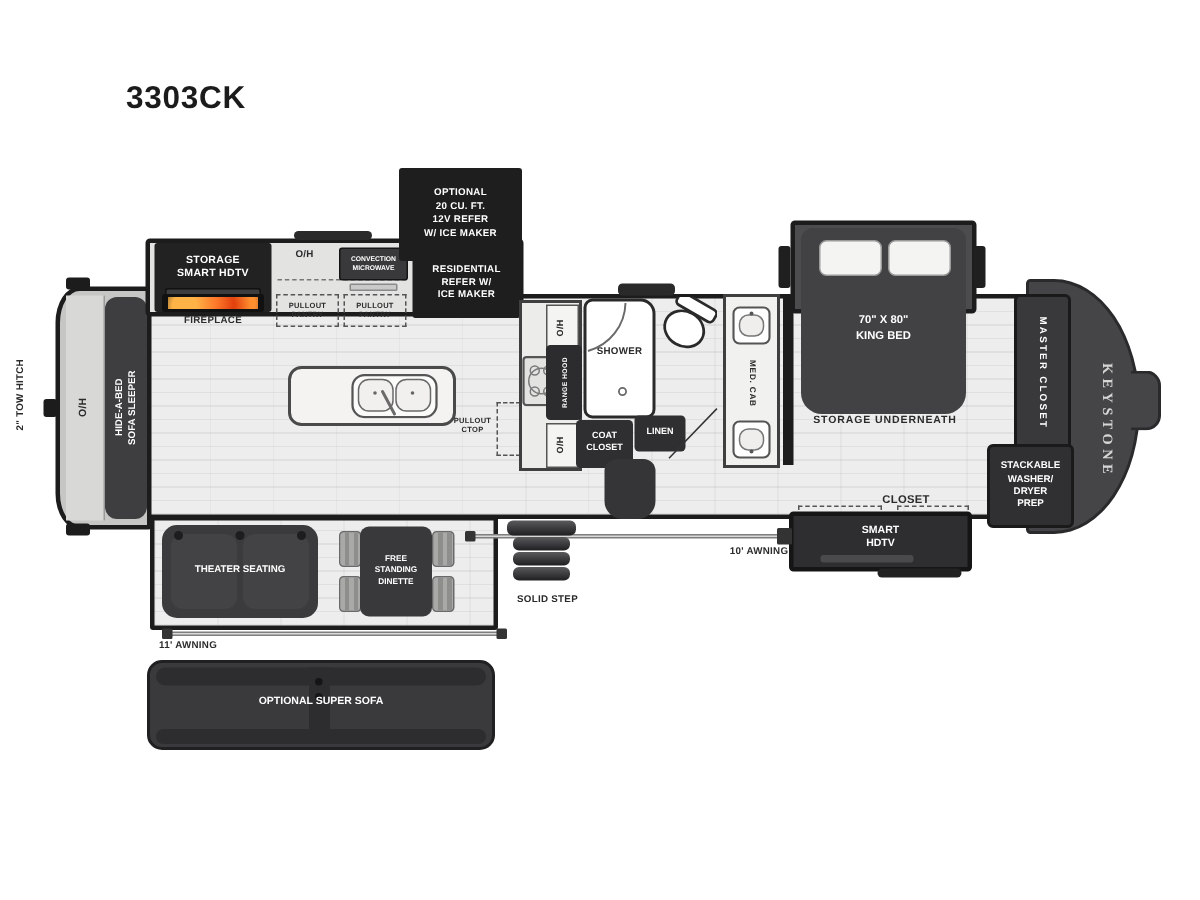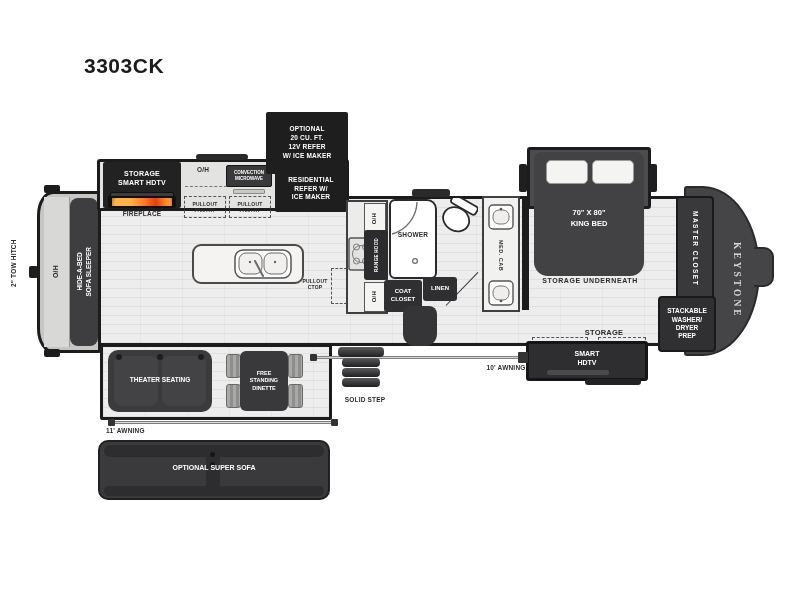--- a/index.html
+++ b/index.html
@@ -195,21 +195,21 @@
   <div class="abs flex" style="left:676px;top:196px;width:38px;height:106px;background:#39393b;border:2px solid #1a1a1a;border-radius:4px;">
     <span class="vtext" style="color:#fff;font-weight:bold;font-size:6.5px;letter-spacing:1.5px;">MASTER CLOSET</span>
   </div>
   <div class="abs darkbox" style="left:658px;top:296px;width:58px;height:56px;font-size:6.5px;background:#303032;border:2px solid #1a1a1a;border-radius:4px;">
     <span style="white-space:pre-line;">STACKABLE
 WASHER/
 DRYER
 PREP</span>
   </div>
 
-  <div class="abs lbl" style="left:558px;top:328px;width:92px;font-size:7.5px;">STORAGE</div>
+  <div class="abs lbl" style="left:558px;top:328px;width:92px;font-size:7.5px;">CLOSET</div>
   <div class="abs dashedbox" style="left:532px;top:337px;width:56px;height:8px;"></div>
   <div class="abs dashedbox" style="left:598px;top:337px;width:48px;height:8px;"></div>
   <div class="abs" style="left:526px;top:341px;width:122px;height:40px;background:#2e2e30;border:3px solid #151515;border-radius:3px;">
     <div style="position:absolute;left:0;top:5px;width:100%;color:#fff;font-weight:bold;font-size:7px;text-align:center;white-space:pre-line;line-height:1.3;">SMART
 HDTV</div>
     <div style="position:absolute;left:18px;top:26px;width:62px;height:5px;background:#4a4a4c;border-radius:2px;"></div>
   </div>
   <div class="abs" style="left:585px;top:379px;width:56px;height:6px;background:#222;border-radius:3px;"></div>
 
   <div class="abs floor" style="left:100px;top:344px;width:232px;height:76px;border:3px solid #1c1c1c;border-radius:2px;"></div>

